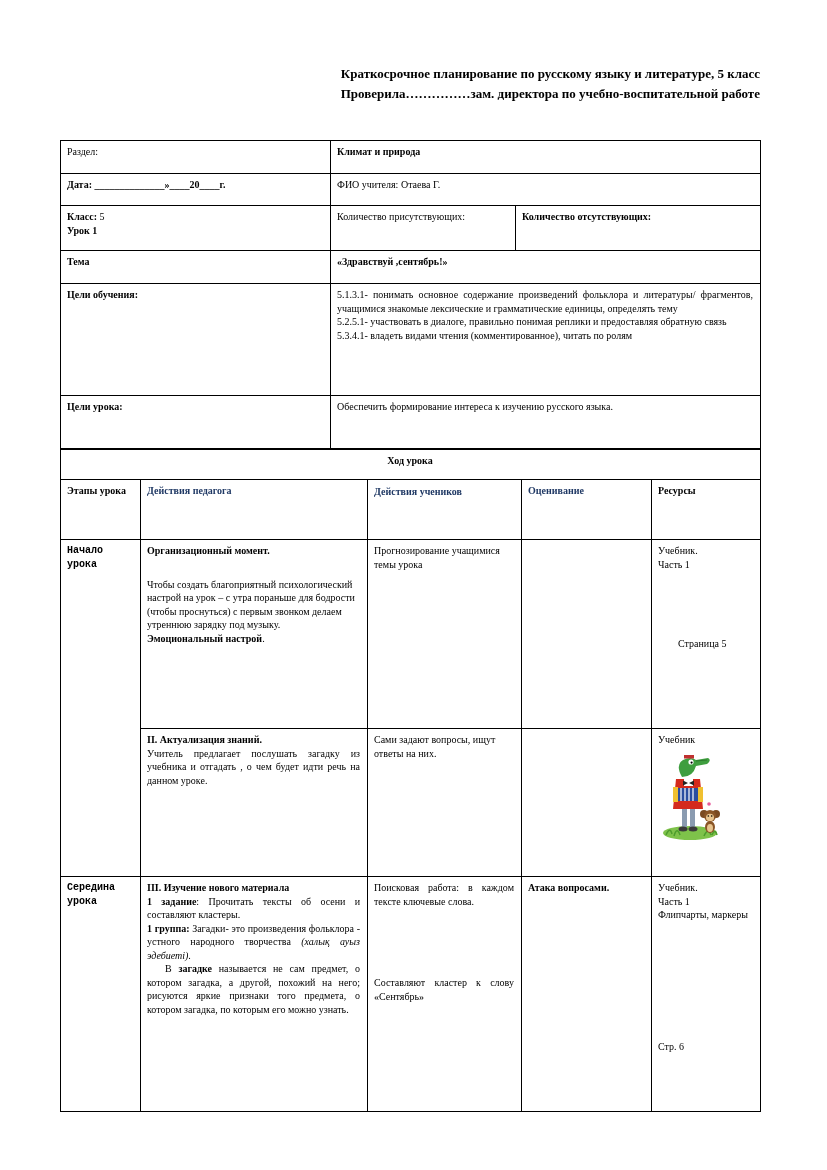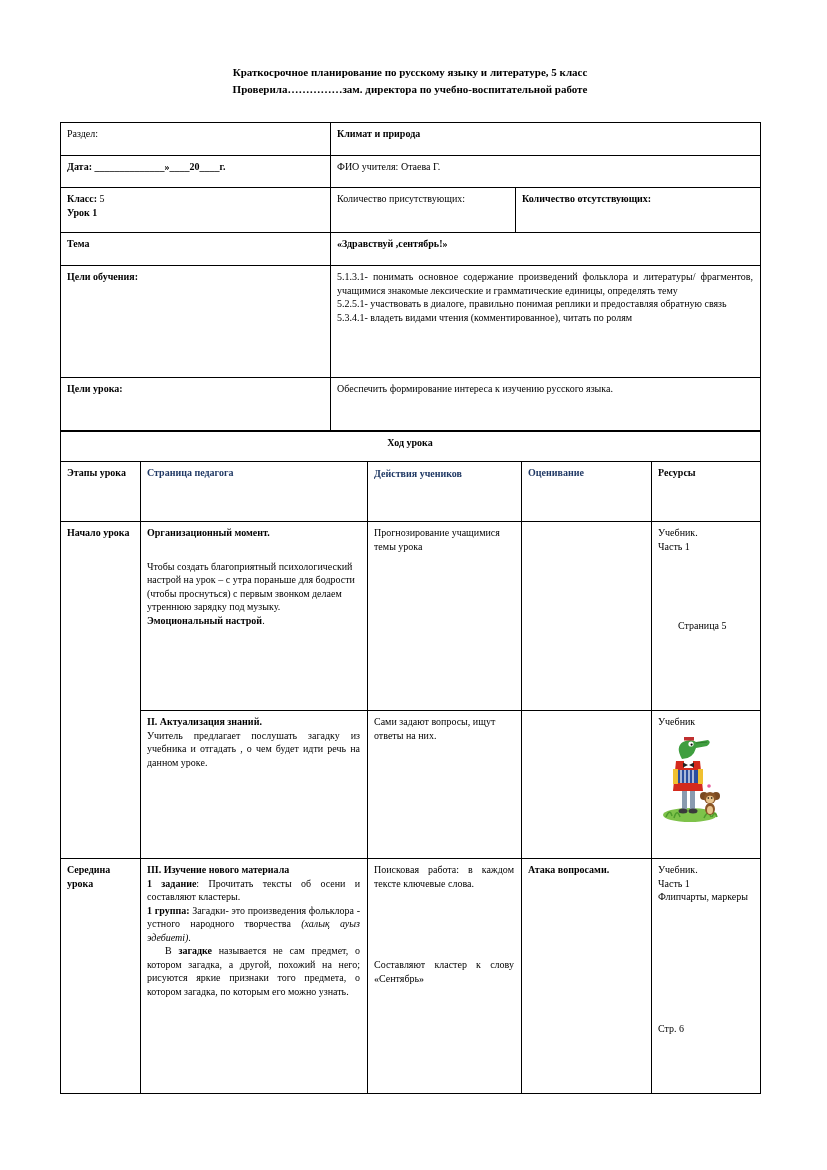--- a/index.html
+++ b/index.html
@@ -4,41 +4,41 @@
 <style>
   * { margin:0; padding:0; box-sizing:border-box; }
   html,body { background:#ffffff; }
   body {
     width:827px; height:1170px;
     font-family:"Liberation Serif","DejaVu Serif",serif;
     color:#000; position:relative;
   }
   .content { padding:64px 0 0 60px; width:760px; }
   .doc-title {
-    width:700px; text-align:center; font-weight:bold;
-    font-size:11px; line-height:1.55; margin-bottom:24px;
+    width:700px; text-align:right; font-weight:bold;
+    font-size:13px; line-height:1.55; margin-bottom:36px;
   }
   table.tbl {
     border-collapse:collapse; table-layout:fixed; width:700px;
   }
   table.tbl td {
     border:1px solid #000; vertical-align:top;
     padding:4px 7px 4px 6px; font-size:10px; line-height:1.35;
     overflow:hidden;
   }
   .b { font-weight:bold; }
   .i { font-style:italic; }
   .navy { color:#1f3864; }
   .just { text-align:justify; }
   .lh-w { line-height:1.62; }
   .lh-n { line-height:1.36; }
   .center { text-align:center; }
   .sp20 { height:20px; }
   .indent { text-indent:18px; }
-  .stage-cell { word-break:break-word; padding-right:12px; }
+  .stage-cell { word-break:break-word; padding-right:12px;font-family:Liberation Mono, monospace; }
   .gap-pg5 { margin-top:66px;margin-left:20px; }
   .gap-pg6 { margin-top:118px; }
   .gap-cluster { margin-top:68px; }
   .illus { display:block; margin:8px 0 0 4px; }
 </style>
 </head>
 <body>
 
 <div class="content">
 
@@ -125,21 +125,21 @@
         <tr style="height:30px">
       <td colspan="5" class="center">
         <span class="b">Ход урока</span>
       </td>
     </tr>
     <tr style="height:60px">
       <td>
         <span class="b">Этапы урока</span>
       </td>
       <td>
-        <span class="b navy">Страница педагога</span>
+        <span class="b navy">Действия педагога</span>
       </td>
       <td>
         <span class="b navy lh-w">Действия учеников</span>
       </td>
       <td>
         <span class="b navy">Оценивание</span>
       </td>
       <td>
         <span class="b">Ресурсы</span>
       </td>

